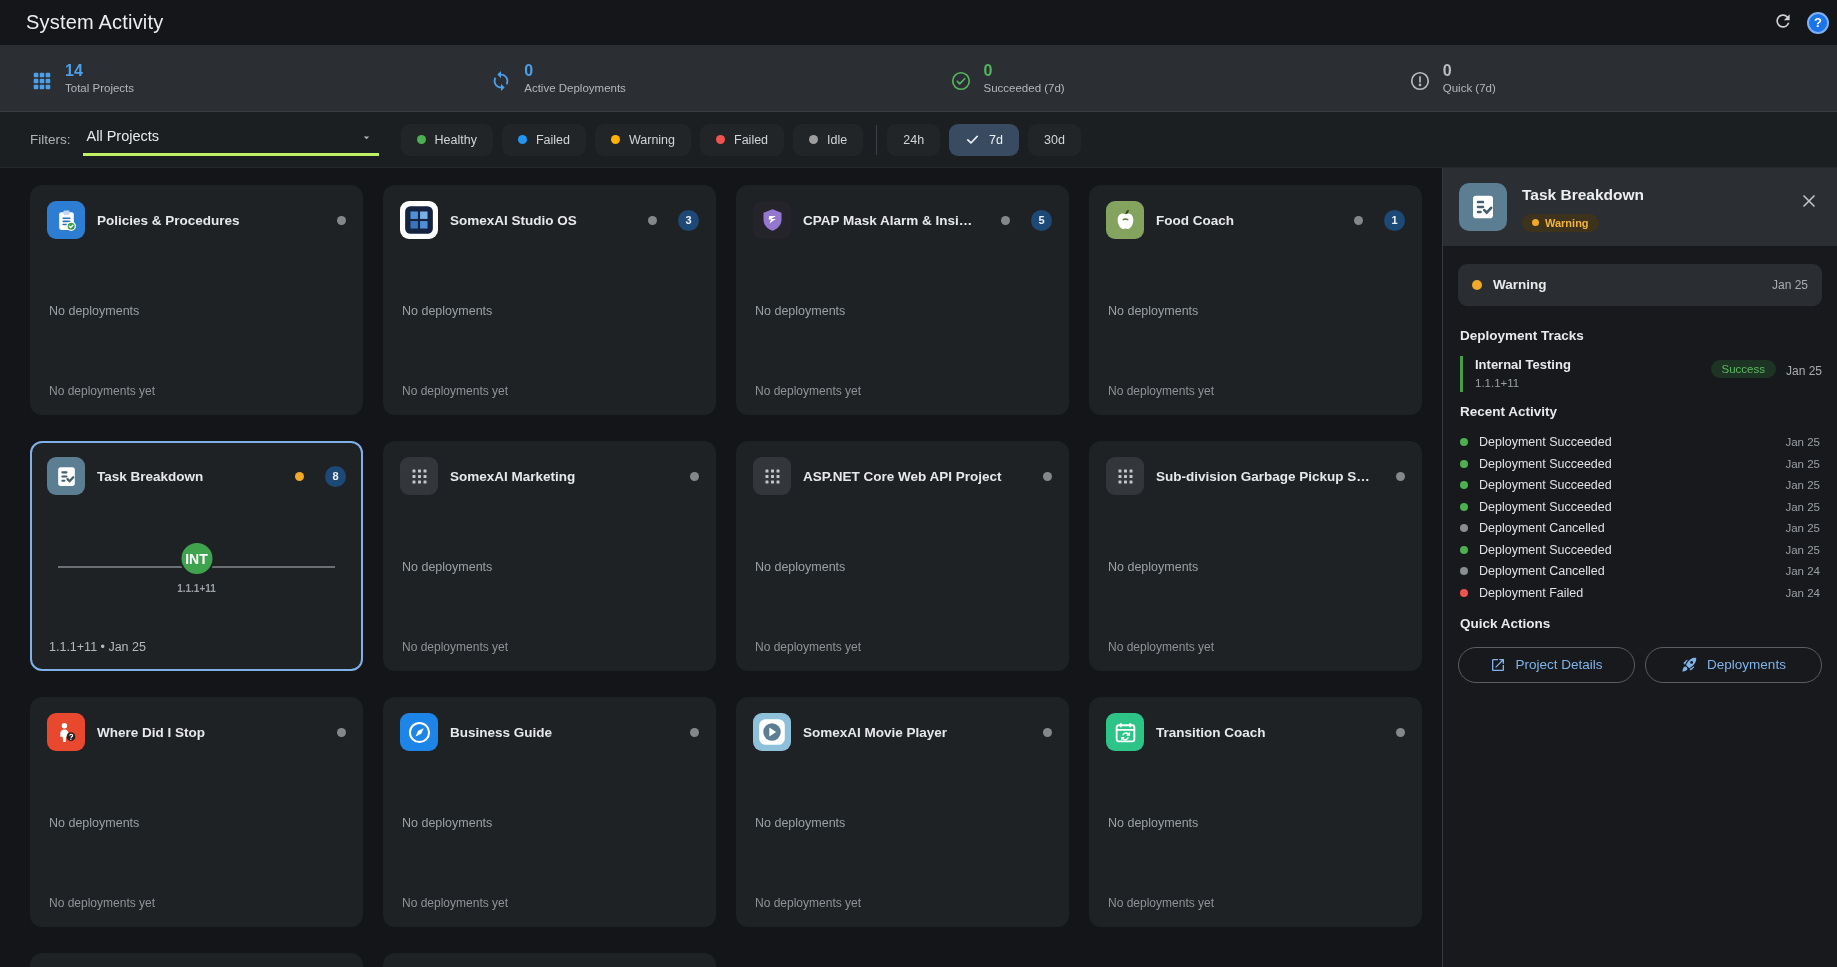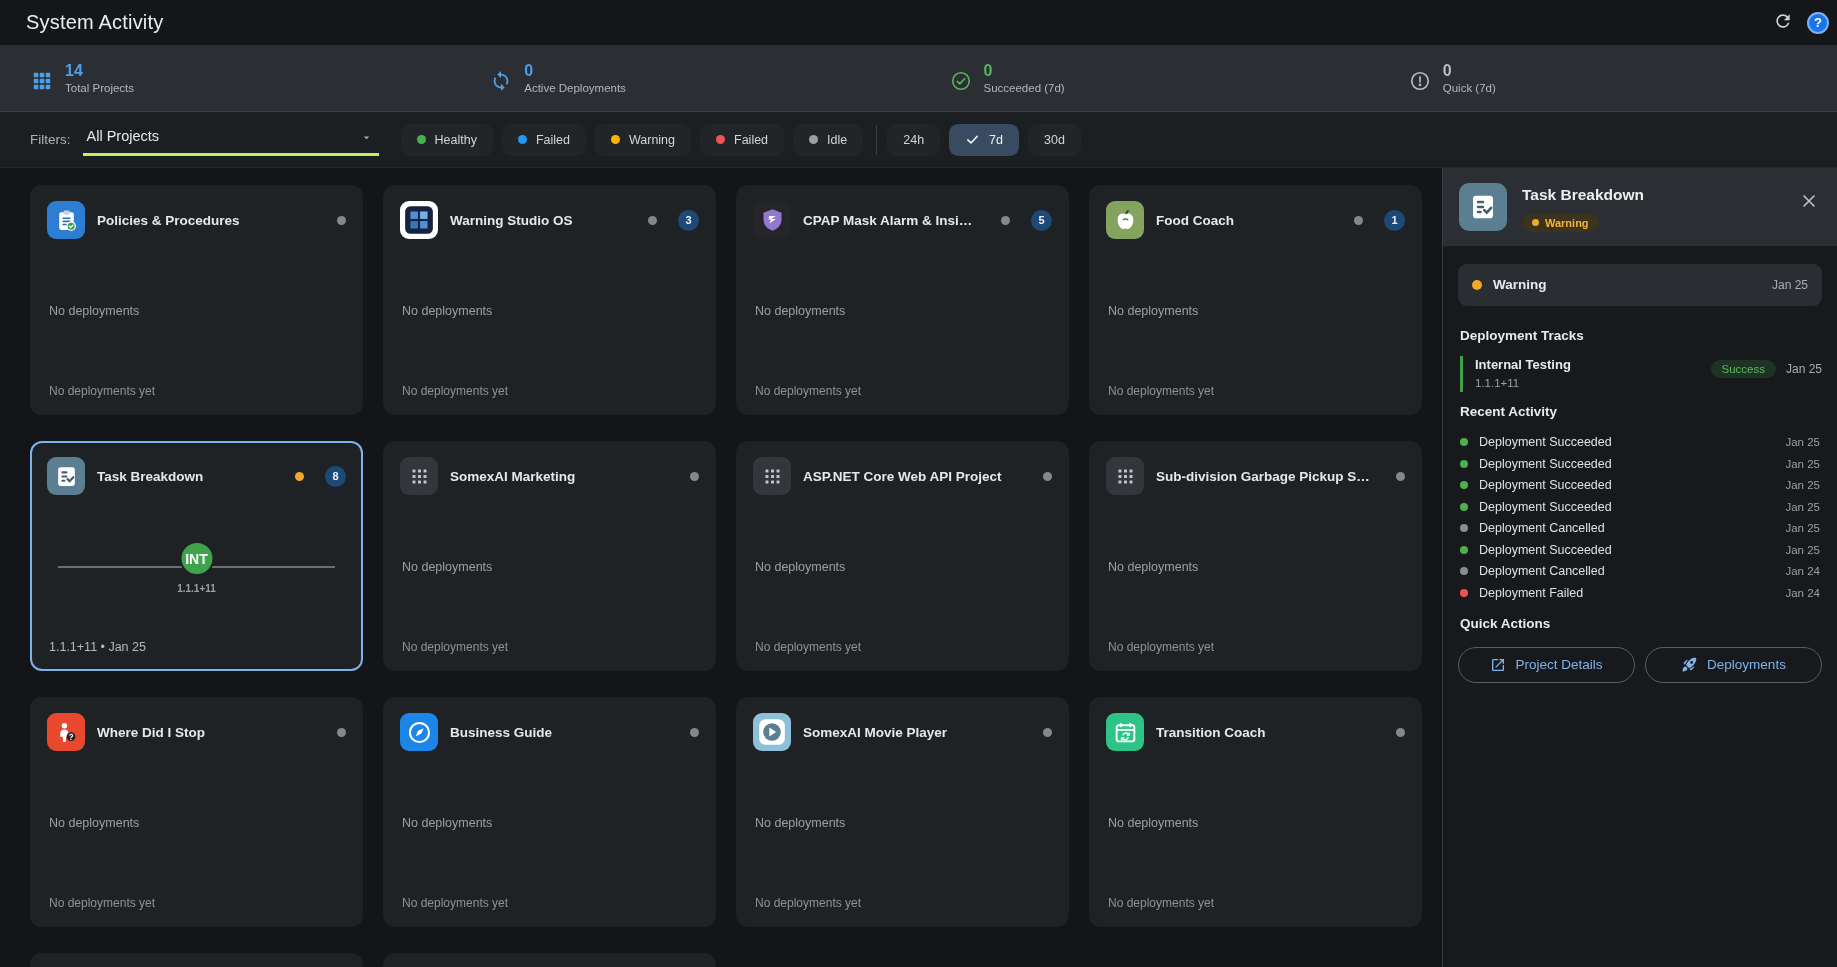--- a/index.html
+++ b/index.html
@@ -76,21 +76,21 @@
   .panel-body{padding:18px 15px 0 15px}
   .status-row{height:42px;background:#2a2d31;border-radius:9px;display:flex;align-items:center;padding:0 14px;gap:11px}
   .status-row .sdot{width:10px;height:10px;border-radius:50%}
   .status-row .slabel{font-size:13.5px;font-weight:700;color:#e8eaec}
   .status-row .sdate{margin-left:auto;font-size:12px;color:#aaadb0}
   .p-heading{font-size:13.5px;font-weight:700;color:#e8eaec;margin:22px 2px 13px}
   .p-heading.mt-lg{margin-top:12px}
   .track{border-left:3px solid #43a047;padding:1px 0 3px 12px;display:flex;align-items:flex-start;margin-left:2px}
   .track-name{font-size:13px;font-weight:700;color:#e8eaec;margin-bottom:5px}
   .track-ver{font-size:11.5px;color:#9aa0a4}
-  .track-right{margin-left:auto;display:flex;align-items:center;gap:10px;margin-top:3px}
+  .track-right{margin-left:auto;display:flex;align-items:flex-end;gap:10px;margin-top:3px}
   .success-pill{background:#1d3424;color:#5cb860;font-size:11.5px;padding:3px 11px;border-radius:11px}
   .track-date{font-size:12px;color:#aaadb0}
   .act-row{display:flex;align-items:center;gap:11px;height:21.5px;padding:0 2px}
   .act-row .adot{width:8px;height:8px;border-radius:50%;flex:none}
   .act-label{font-size:12.5px;color:#dfe1e3}
   .act-date{margin-left:auto;font-size:11.5px;color:#9aa0a4}
   .actions{display:flex;gap:10px;margin-top:16px}
   .action-btn{flex:1;height:36px;border:1px solid #5a5e63;border-radius:18px;background:transparent;color:#7fb3ea;
               font-size:13.5px;font-family:inherit;cursor:pointer;display:flex;align-items:center;justify-content:center;gap:9px}
 </style>
@@ -269,21 +269,21 @@
           <div class="card-head">
             <span class="tile" style="background: rgb(255, 255, 255);">
               <svg width="32" height="32" viewBox="0 0 30 30">
                 <rect x="2" y="2" width="26" height="26" rx="5" fill="#16233f"></rect>
                 <rect x="7" y="7" width="7" height="7" fill="#4f8fd8"></rect>
                 <rect x="16" y="7" width="7" height="7" fill="#79b0e8"></rect>
                 <rect x="7" y="16" width="7" height="7" fill="#3a74be"></rect>
                 <rect x="16" y="16" width="7" height="7" fill="#4f8fd8"></rect>
               </svg>
             </span>
-            <span class="card-title">Warning Studio OS</span>
+            <span class="card-title">SomexAI Studio OS</span>
             <span class="spacer"></span>
             <span class="dot" style="background: rgb(133, 136, 139);"></span>
             <span class="badge">3</span>
           </div>
 
           <div class="card-body">No deployments</div>
           <div class="card-footer">No deployments yet</div>
         </div>
 
         <div class="card">

